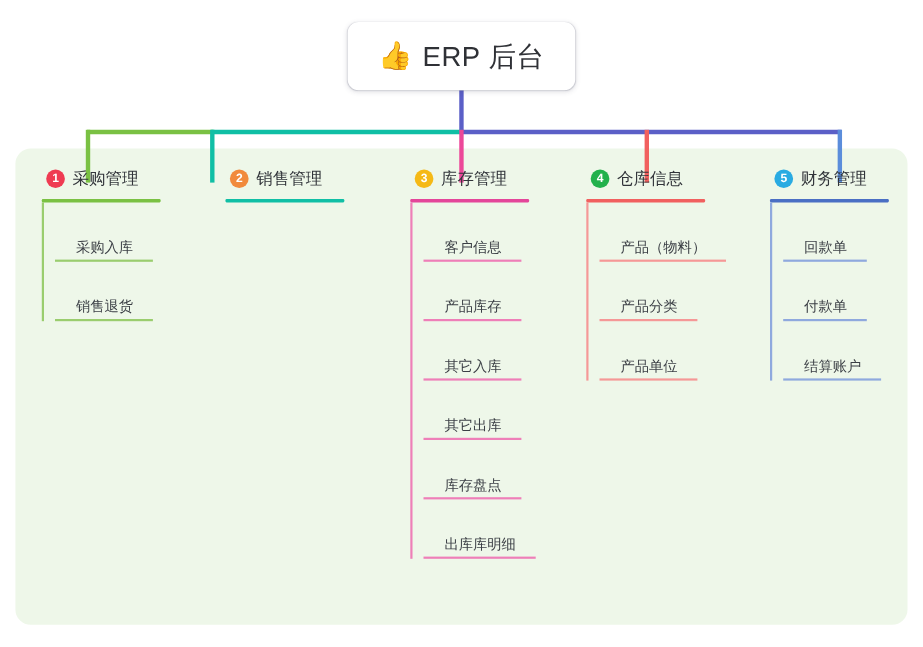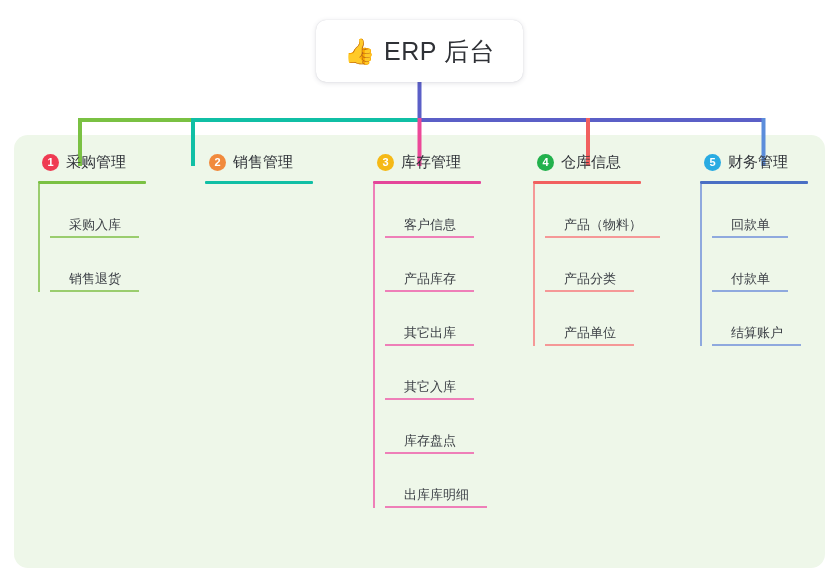--- a/index.html
+++ b/index.html
@@ -206,25 +206,25 @@
       <div class="spine" style="background: rgb(238, 127, 184);"></div>
       <div class="item">
         <span class="item-text">客户信息</span>
         <span class="item-rule" style="width: 89px; background: rgb(238, 127, 184);"></span>
       </div>
       <div class="item">
         <span class="item-text">产品库存</span>
         <span class="item-rule" style="width: 89px; background: rgb(238, 127, 184);"></span>
       </div>
       <div class="item">
+        <span class="item-text">其它入库</span>
+        <span class="item-rule" style="width: 89px; background: rgb(238, 127, 184);"></span>
+      </div>
+      <div class="item">
         <span class="item-text">其它出库</span>
-        <span class="item-rule" style="width: 89px; background: rgb(238, 127, 184);"></span>
-      </div>
-      <div class="item">
-        <span class="item-text">其它入库</span>
         <span class="item-rule" style="width: 89px; background: rgb(238, 127, 184);"></span>
       </div>
       <div class="item">
         <span class="item-text">库存盘点</span>
         <span class="item-rule" style="width: 89px; background: rgb(238, 127, 184);"></span>
       </div>
       <div class="item">
         <span class="item-text">出库库明细</span>
         <span class="item-rule" style="width: 102px; background: rgb(238, 127, 184);"></span>
       </div>

